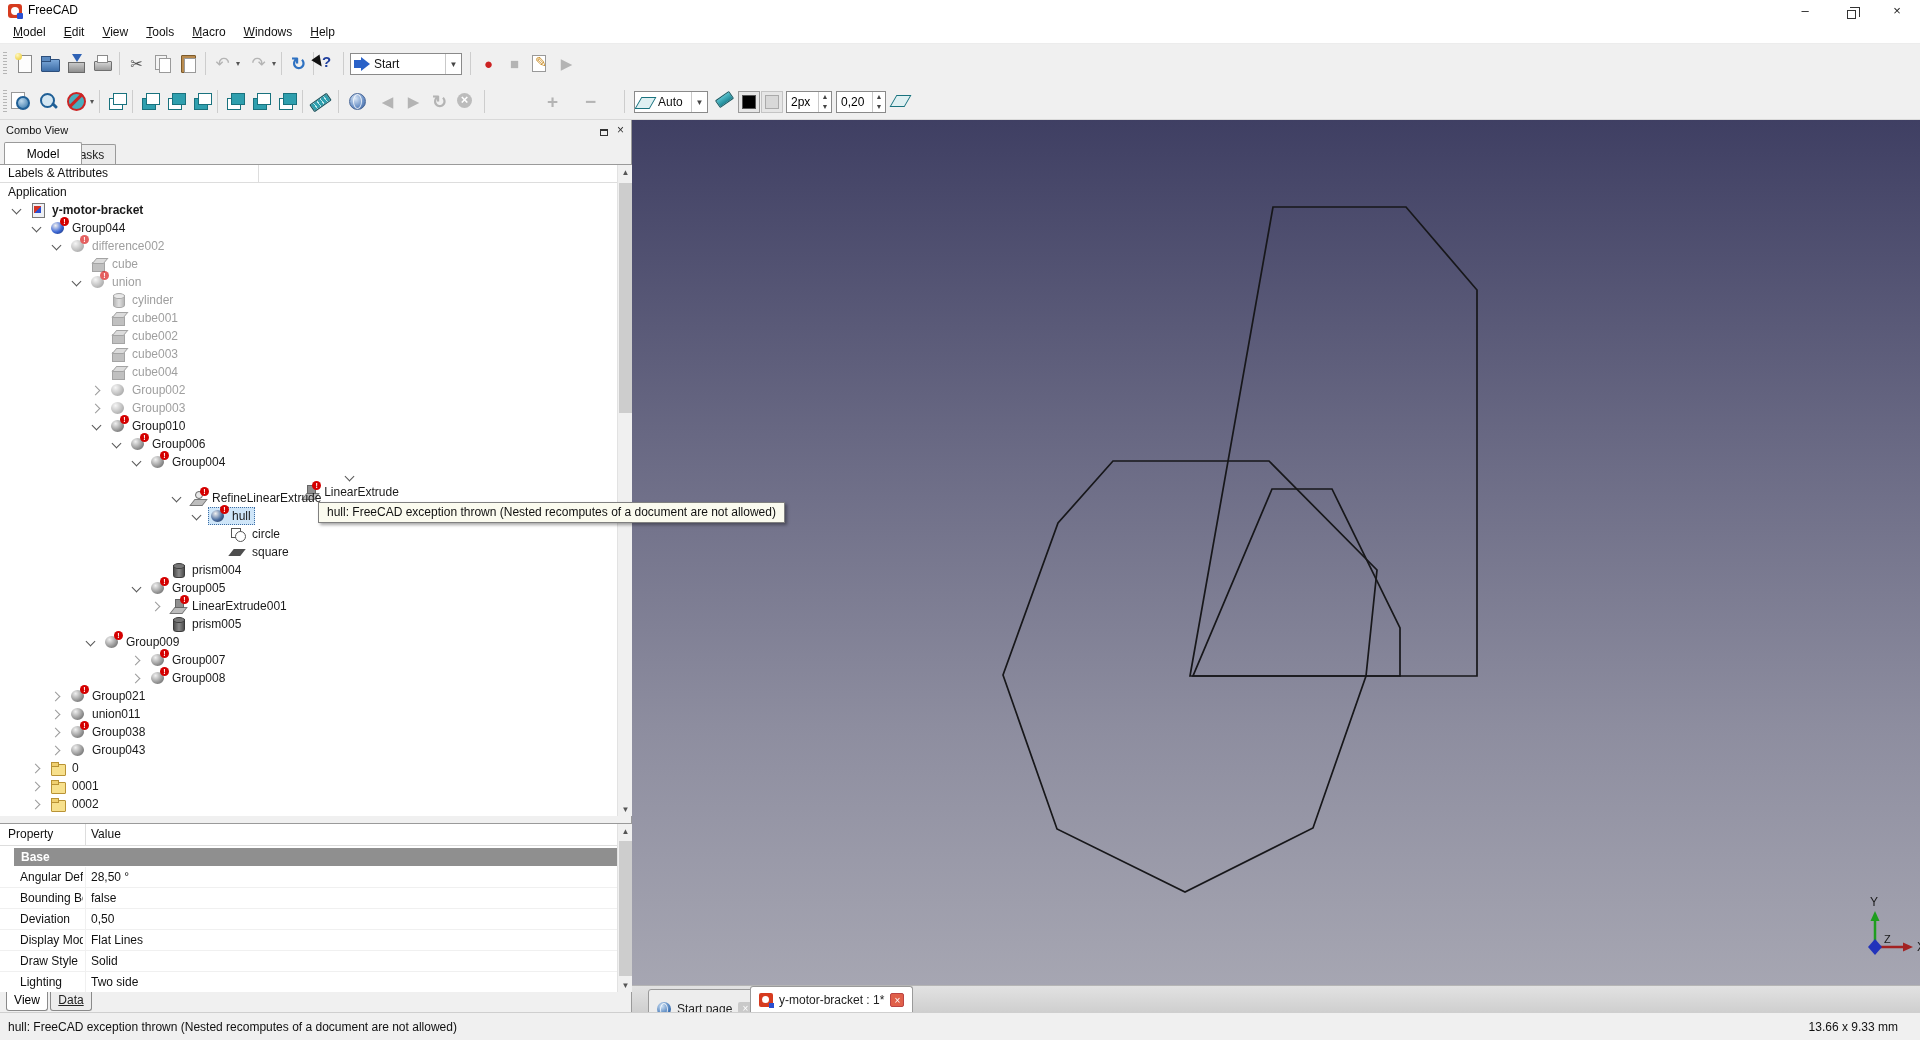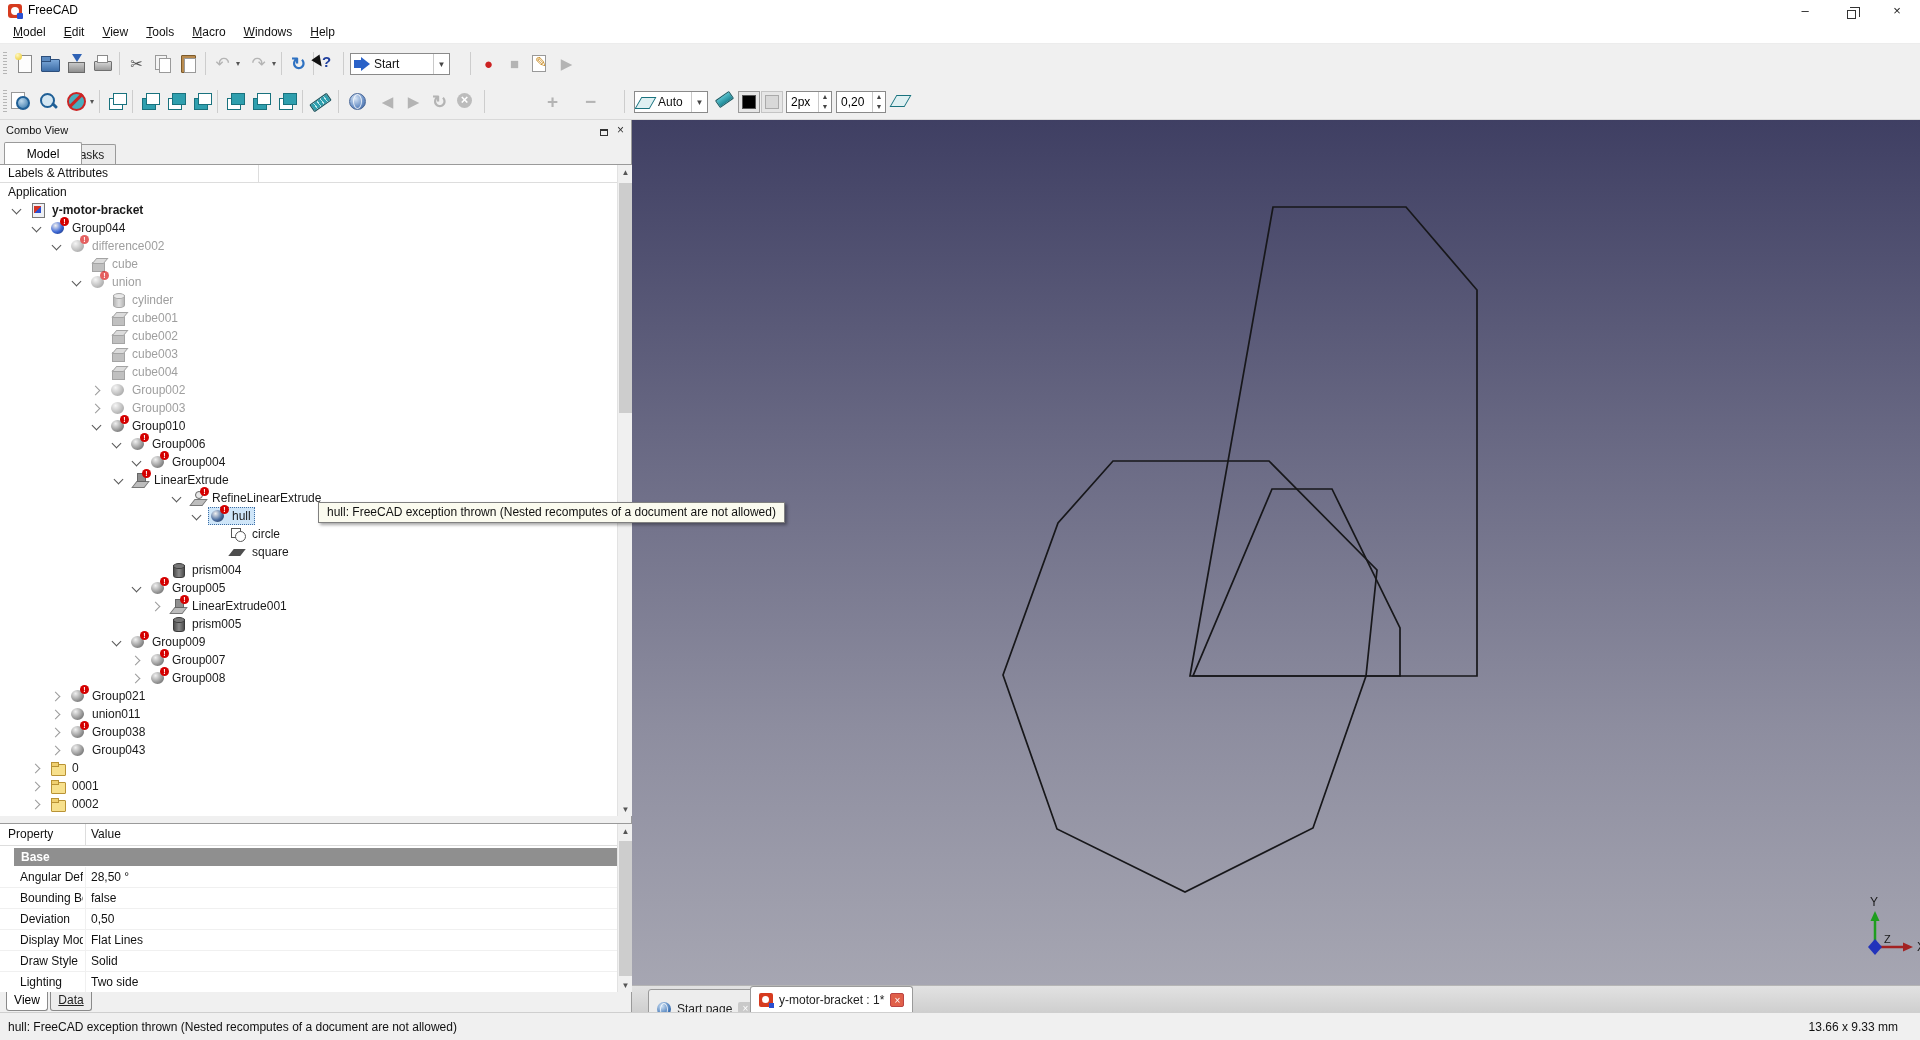--- a/index.html
+++ b/index.html
@@ -222,21 +222,21 @@
   <div class="ddarrow" style="left:233px">▾</div>
   <div class="tbtn gray" style="left:246px;font-size:17px">↷</div>
   <div class="ddarrow" style="left:269px">▾</div>
   <div class="tsep" style="left:281px"></div>
   <div class="tbtn blue" style="left:286px;font-size:18px;font-weight:bold">↻</div>
   <div class="tsep" style="left:313px"></div>
   <div class="tbtn" style="left:320px">
       <span class="icx k-whatsthis">?</span>
     </div>
   <div class="tsep" style="left:343px"></div>
-  <div class="combo" style="left:350px;width:100px">
+  <div class="combo" style="left:350px;width:112px">
     <span class="icx k-wb" style="width:18px;height:18px;margin-left:2px"></span>
     <span class="cval">Start</span>
     <span class="cdrop">▼</span>
   </div>
   <div class="tsep" style="left:470px"></div>
   <div class="tbtn red" style="left:476px">●</div>
   <div class="tbtn gray" style="left:502px">■</div>
   <div class="tbtn" style="left:528px">
       <span class="icx k-pencilpage"></span>
     </div>
@@ -457,21 +457,21 @@
         </div>
         <div class="trow" style="top: 288px; padding-left: 130px;">
           <span class="chev exp"></span>
           <span class="tsel">
             <span class="ti i-ball" style="--c: #9a9a9a; --d: #565656;">
               <span class="badge">!</span>
             </span>
             <span>Group004</span>
           </span>
         </div>
-        <div class="trow" style="top: 306px; padding-left: 112px;">
+        <div class="trow" style="top: 306px; padding-left: 86px; flex-direction: column;">
           <span class="chev exp"></span>
           <span class="tsel">
             <span class="ti i-extrude">
               <span class="badge">!</span>
             </span>
             <span>LinearExtrude</span>
           </span>
         </div>
         <div class="trow" style="top: 324px; padding-left: 170px;">
           <span class="chev exp"></span>
@@ -530,21 +530,21 @@
             <span>LinearExtrude001</span>
           </span>
         </div>
         <div class="trow" style="top: 450px; padding-left: 150px;">
           <span class="chev " style="visibility: hidden;"></span>
           <span class="tsel">
             <span class="ti i-prism"></span>
             <span>prism005</span>
           </span>
         </div>
-        <div class="trow" style="top: 468px; padding-left: 110px;">
+        <div class="trow" style="top: 468px; padding-left: 84px;">
           <span class="chev exp"></span>
           <span class="tsel">
             <span class="ti i-ball" style="--c: #9a9a9a; --d: #565656;">
               <span class="badge">!</span>
             </span>
             <span>Group009</span>
           </span>
         </div>
         <div class="trow" style="top: 486px; padding-left: 130px;">
           <span class="chev col"></span>

